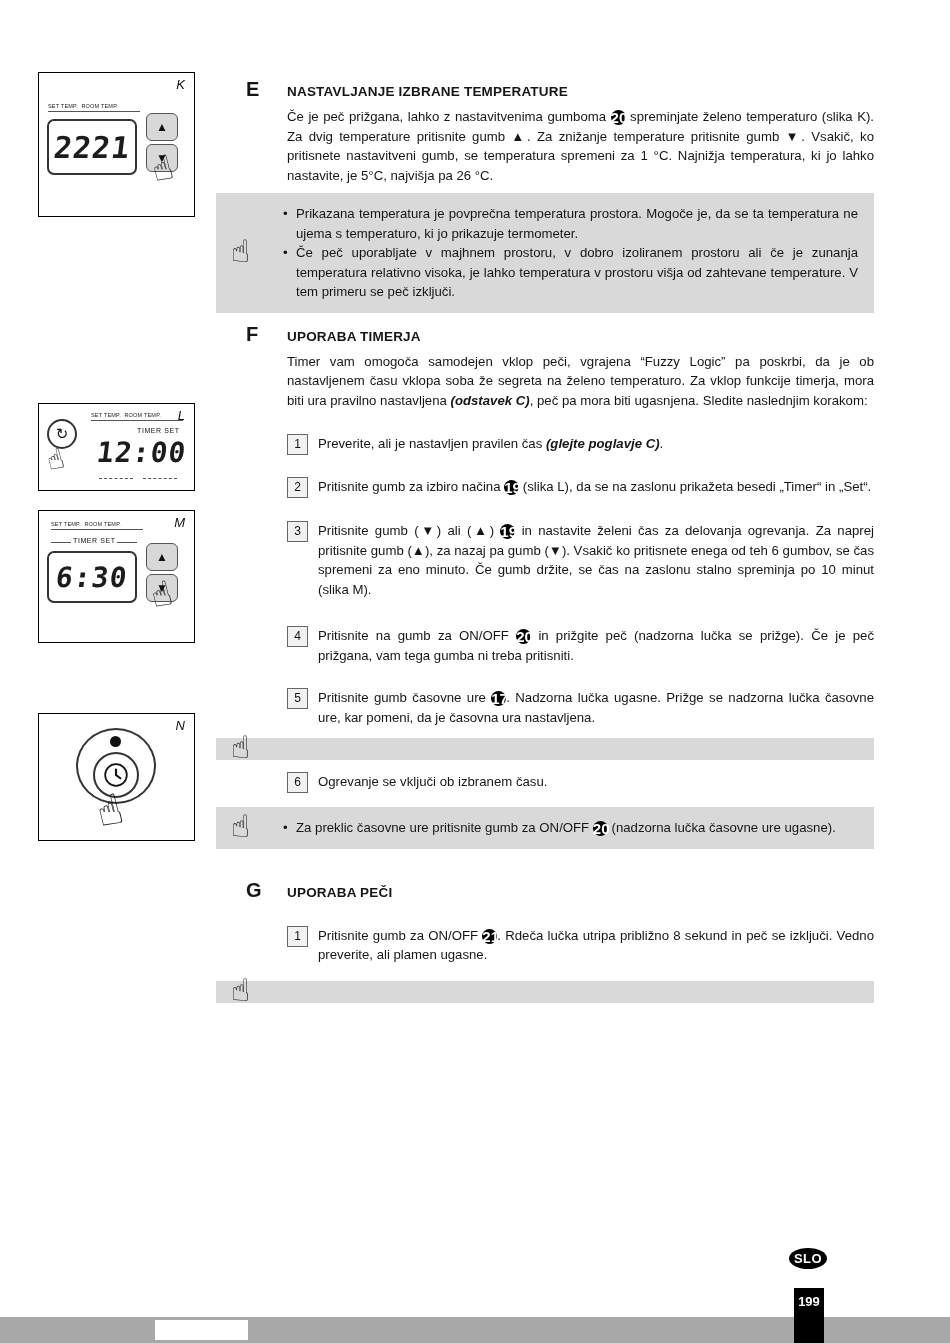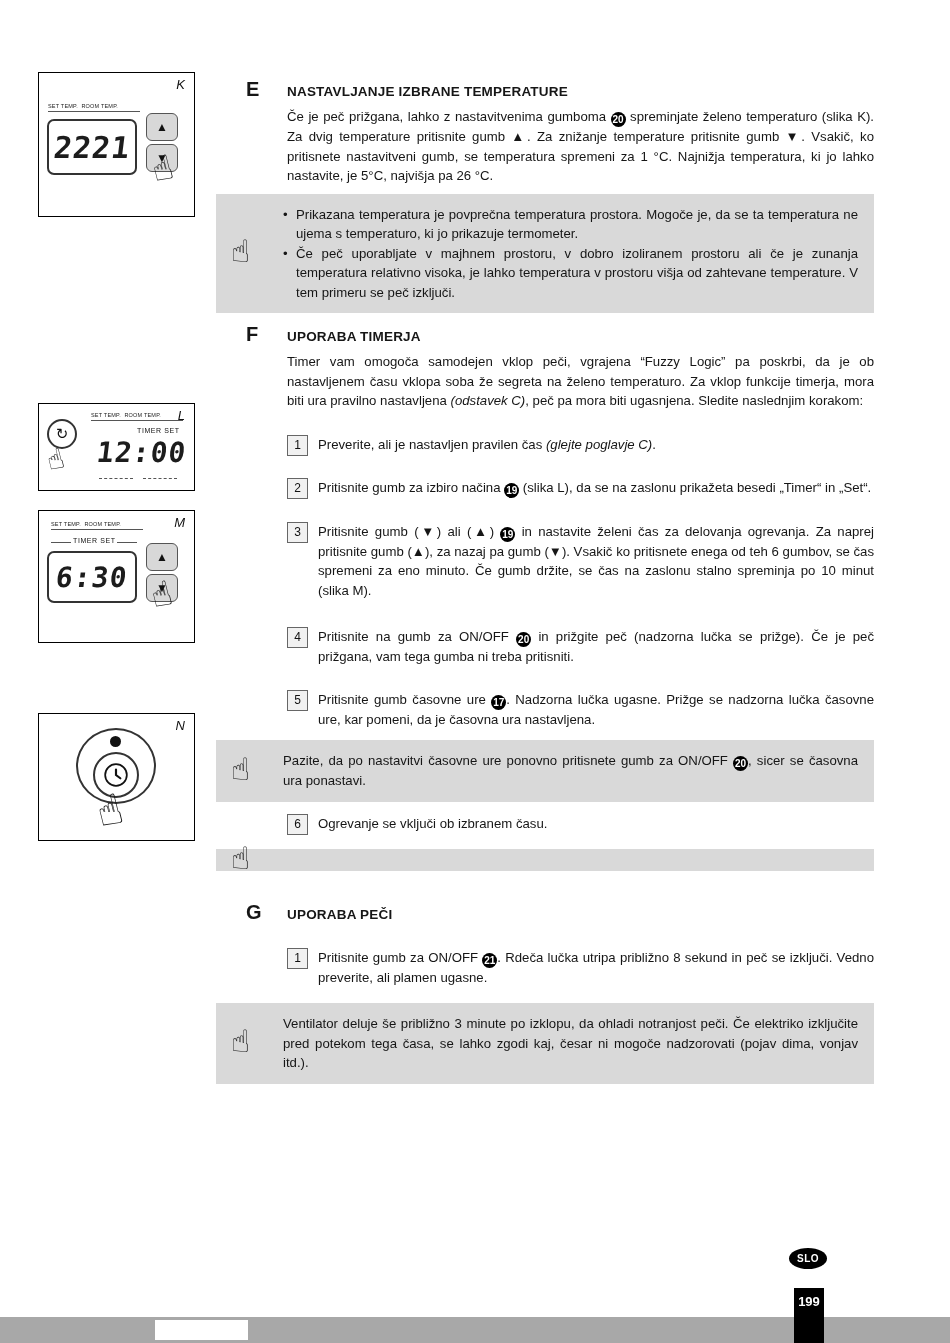--- a/index.html
+++ b/index.html
@@ -38,28 +38,28 @@
   .hand-icon{position:absolute;left:15px;top:50%;transform:translateY(-54%);font-size:31px;
              color:#111;font-family:"DejaVu Sans",sans-serif;line-height:1;}
   .bullet{position:relative;padding-left:13px;text-align:justify;}
   .bullet::before{content:"\2022";position:absolute;left:0;}
   .note-plain{text-align:justify;}
   .step{display:flex;margin-left:71px;}
   .stepnum{flex:none;width:19px;height:19px;border:1px solid #666;background:#f1f1f1;
            font-size:12px;line-height:19px;text-align:center;margin-right:10px;color:#111;}
   .steptext{flex:1;font-size:13.2px;line-height:19.5px;text-align:justify;}
   .circ{display:inline-block;width:15px;height:15px;border-radius:50%;background:#000;color:#fff;
-        font-size:10px;font-weight:bold;line-height:15px;text-align:center;vertical-align:-2px;}
-  .it{font-style:italic;}
+        font-size:15px;font-weight:bold;line-height:15px;text-align:center;vertical-align:-2px;}
+  .it{font-style:italic;font-weight:bold;}
 
   
   .footer-bar{position:absolute;left:0;top:1317px;width:950px;height:26px;background:#a8a8a8;}
   .footer-white{position:absolute;left:155px;top:1320px;width:93px;height:20px;background:#fff;}
   .slo-badge{position:absolute;left:789px;top:1248px;width:38px;height:21px;background:#000;
-             border-radius:50%;color:#fff;font-weight:bold;font-size:10px;line-height:21px;
+             border-radius:50%;color:#fff;font-weight:bold;font-size:13px;line-height:21px;
              text-align:center;letter-spacing:.5px;}
   .page-num-box{position:absolute;left:794px;top:1288px;width:30px;height:55px;background:#000;
                 color:#fff;font-weight:bold;font-size:13px;text-align:center;}
   .page-num-box span{display:block;padding-top:6px;}
 </style>
 </head>
 <body>
 
 <div class="page">
 
@@ -164,45 +164,44 @@
       <span class="stepnum">4</span>
       <div class="steptext"><span>Pritisnite na gumb za ON/OFF </span><span class="circ">20</span><span> in prižgite peč (nadzorna lučka se prižge). Če je peč prižgana, vam tega gumba ni treba pritisniti.</span></div>
     </div>
     <div class="step" style="margin-top:23px">
       <span class="stepnum">5</span>
       <div class="steptext"><span>Pritisnite gumb časovne ure </span><span class="circ">17</span><span>. Nadzorna lučka ugasne. Prižge se nadzorna lučka časovne ure, kar pomeni, da je časovna ura nastavljena.</span></div>
     </div>
 
     <div class="note" style="margin-top:11px">
       <span class="hand-icon">☝</span>
-      <div class="note-plain"><span>Pazite, da po nastavitvi časovne ure ponovno pritisnete gumb za ON/OFF </span><span class="circ">20</span><span>, sicer se časovna ura ponastavi.</span></div>
     </div>
 
     <div class="step" style="margin-top:12px">
       <span class="stepnum">6</span>
       <div class="steptext"><span>Ogrevanje se vključi ob izbranem času.</span></div>
     </div>
 
     <div class="note" style="margin-top:14px">
       <span class="hand-icon">☝</span>
+      <div class="bullet"><span>Za preklic časovne ure pritisnite gumb za ON/OFF </span><span class="circ">20</span><span> (nadzorna lučka časovne ure ugasne).</span></div>
     </div>
 
     <div class="sec-header" style="margin-top:30px">
       <span class="sec-letter">G</span>
       <span class="sec-title">UPORABA PEČI</span>
     </div>
 
     <div class="step" style="margin-top:22px">
       <span class="stepnum">1</span>
       <div class="steptext"><span>Pritisnite gumb za ON/OFF </span><span class="circ">21</span><span>. Rdeča lučka utripa približno 8 sekund in peč se izključi. Vedno preverite, ali plamen ugasne.</span></div>
     </div>
 
     <div class="note" style="margin-top:16px">
       <span class="hand-icon">☝</span>
-      <div class="note-plain"><span>Ventilator deluje še približno 3 minute po izklopu, da ohladi notranjost peči. Če elektriko izključite pred potekom tega časa, se lahko zgodi kaj, česar ni mogoče nadzorovati (pojav dima, vonjav itd.).</span></div>
     </div>
 
   </div>
 
   <div class="footer-bar"></div>
   <div class="footer-white"></div>
   <div class="slo-badge">SLO</div>
   <div class="page-num-box">
     <span>199</span>
   </div>

